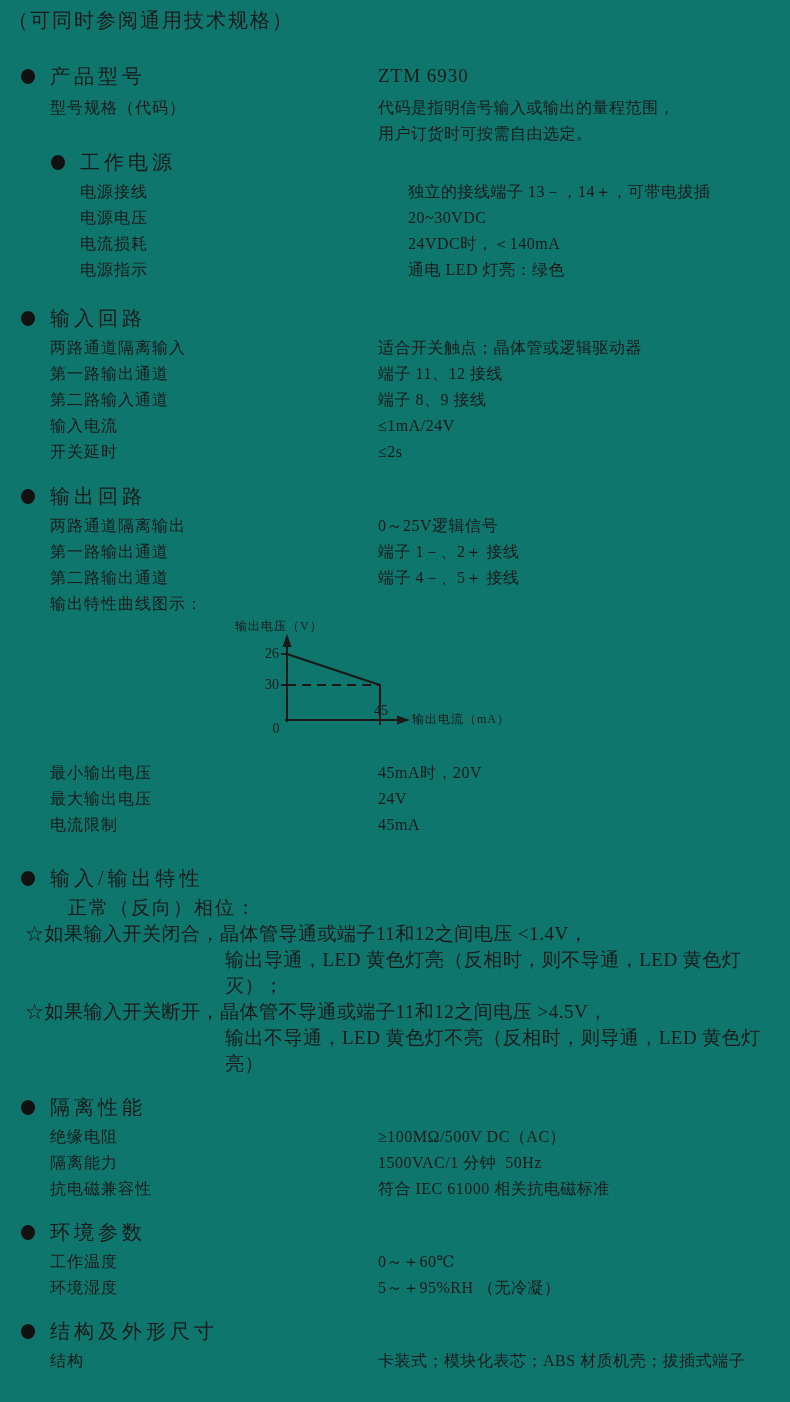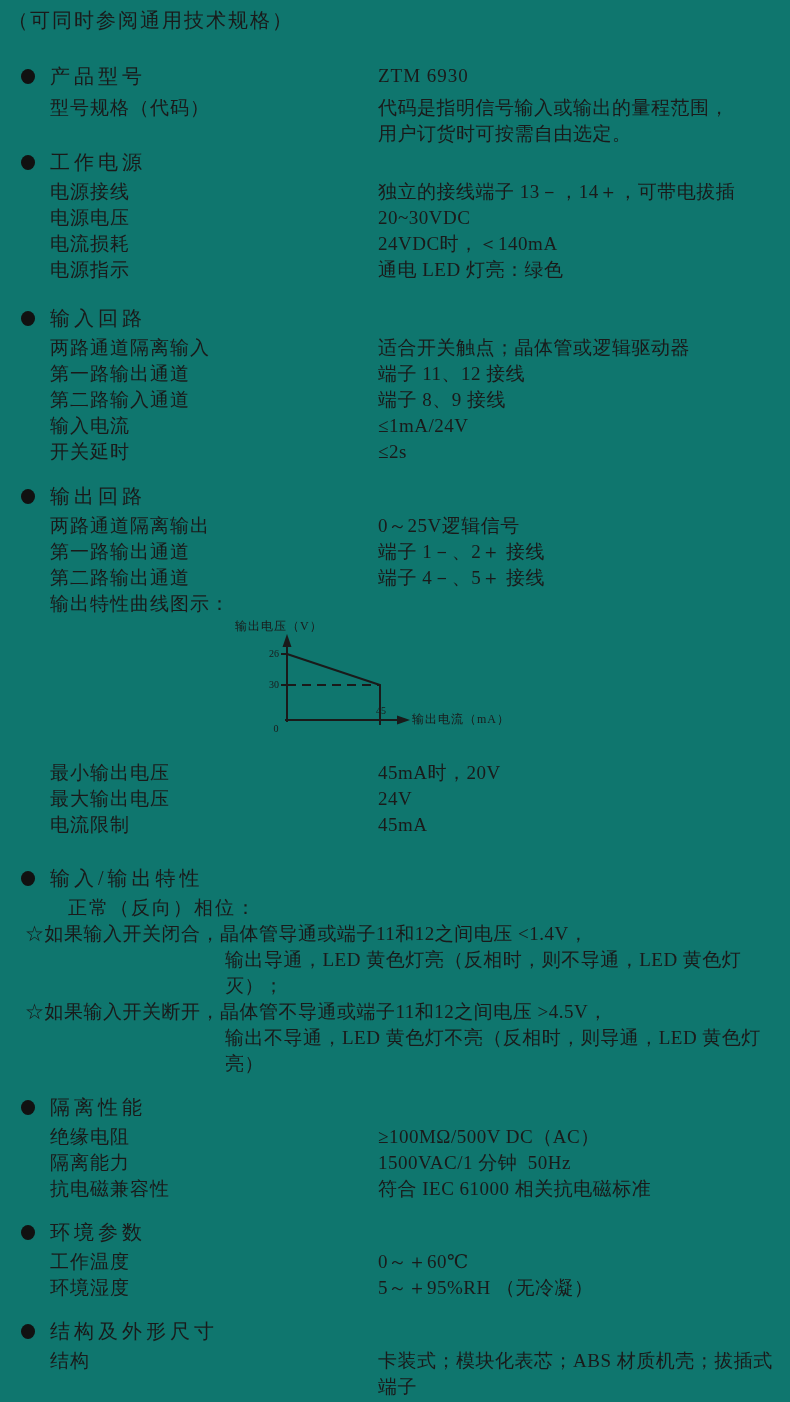--- a/index.html
+++ b/index.html
@@ -37,26 +37,26 @@
     margin-right: 15px;
     flex: 0 0 14px;
   }
   .sec-title { letter-spacing: 4px; }
   .sec-value {
     position: absolute;
     left: 357px;
     font-size: 19px;
     letter-spacing: 1px;
   }
-  .row { display: flex; margin-left: 50px; line-height: 26px; font-size: 19px; }
+  .row { display: flex; margin-left: 50px; line-height: 26px; font-size: 16px; }
   .row .label { width: 328px; flex: 0 0 328px; letter-spacing: 1px; }
   .row .value { flex: 1; letter-spacing: 0.5px; white-space: pre-wrap; }
   .s1 { margin-top: 31px; }
   .s1 .sec-header { margin-bottom: 6px; }
-  .s2 { margin-top: 2px; }
+  .s2 { margin-top: 2px; margin-left: 30px; }
   .s3 { margin-top: 22px; }
   .s4 { margin-top: 18px; }
   .s5 { margin-top: 27px; }
   .s6 { margin-top: 17px; }
   .s7 { margin-top: 17px; }
   .s8 { margin-top: 17px; }
   .subline {
     margin-left: 68px;
     margin-top: 2px;
     line-height: 26px;
@@ -78,21 +78,21 @@
     position: absolute;
     font-size: 12px;
     letter-spacing: 1px;
     line-height: 14px;
     white-space: nowrap;
   }
   .chart .ylab { left: 0; top: 2px; }
   .chart .xlab { left: 177px; top: 95px; }
   .chart .tick {
     position: absolute;
-    font-size: 10px;
+    font-size: 14px;
     line-height: 14px;
   }
   .chart .t26 { left: 16px; top: 30px; width: 28px; text-align: right; }
   .chart .t20 { left: 16px; top: 61px; width: 28px; text-align: right; }
   .chart .t0  { left: 34px; top: 105px; width: 14px; text-align: center; }
   .chart .t45 { left: 135px; top: 87px; width: 22px; text-align: center; }
 </style>
 </head>
 <body>
 

